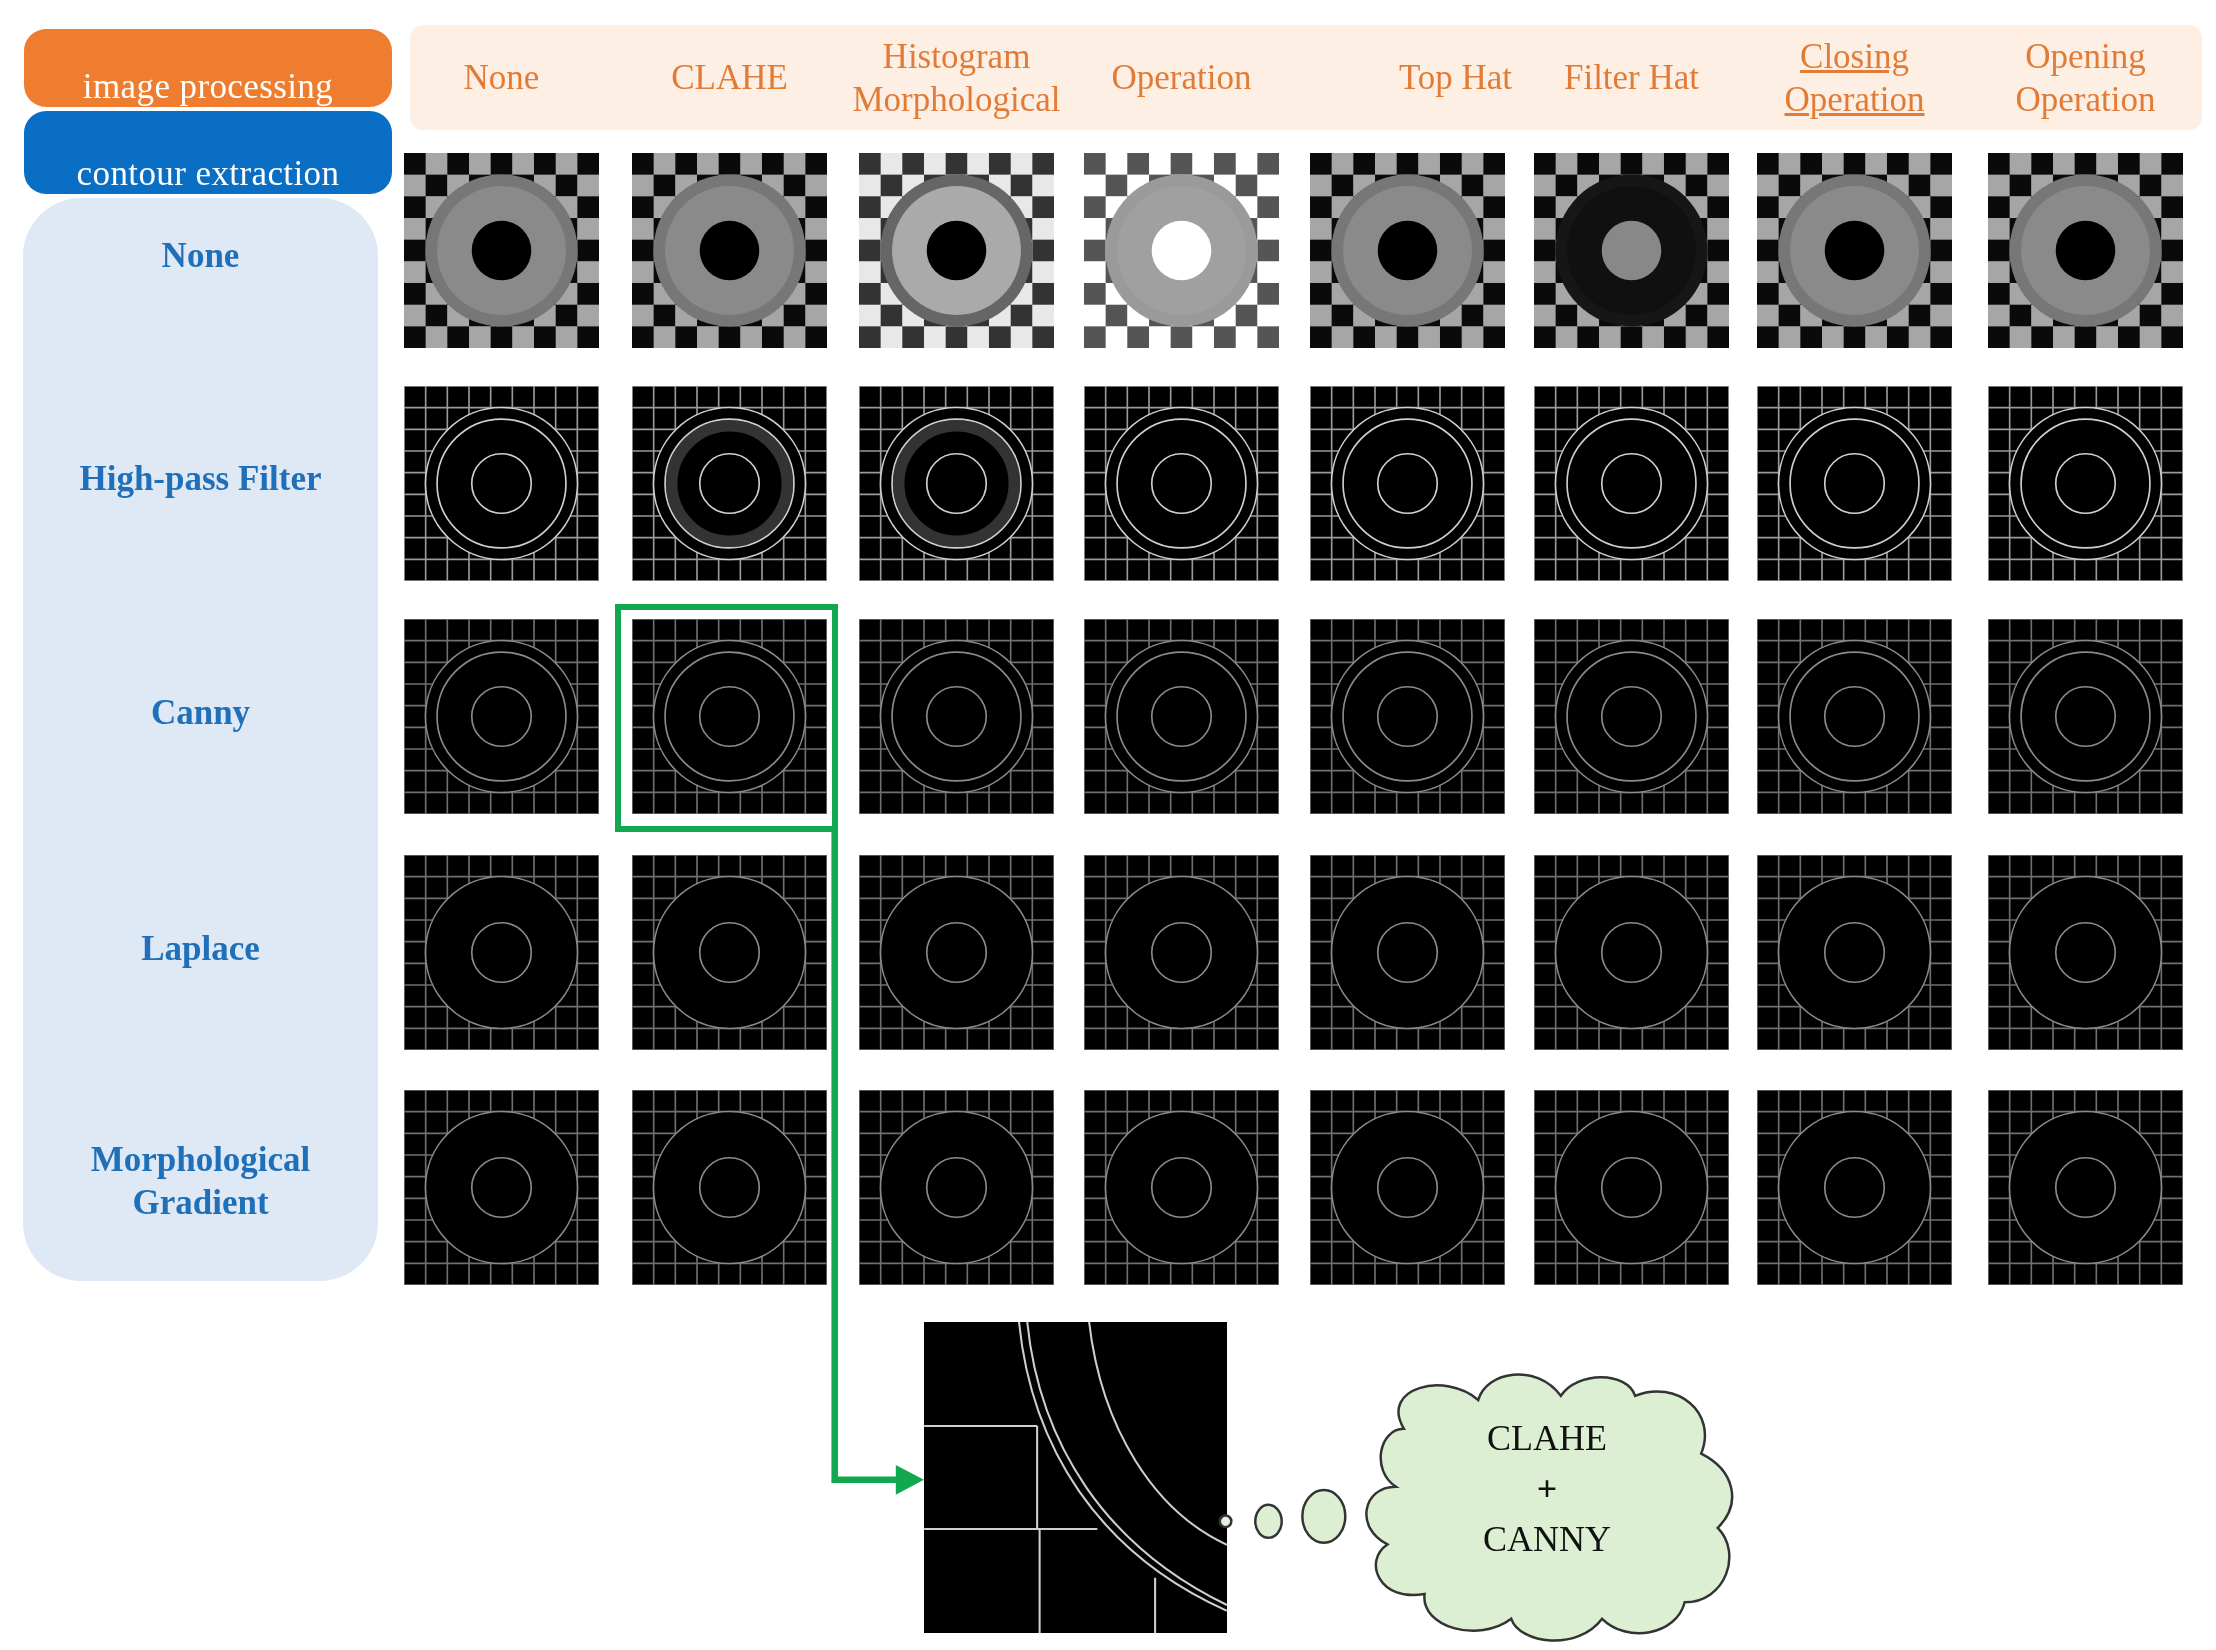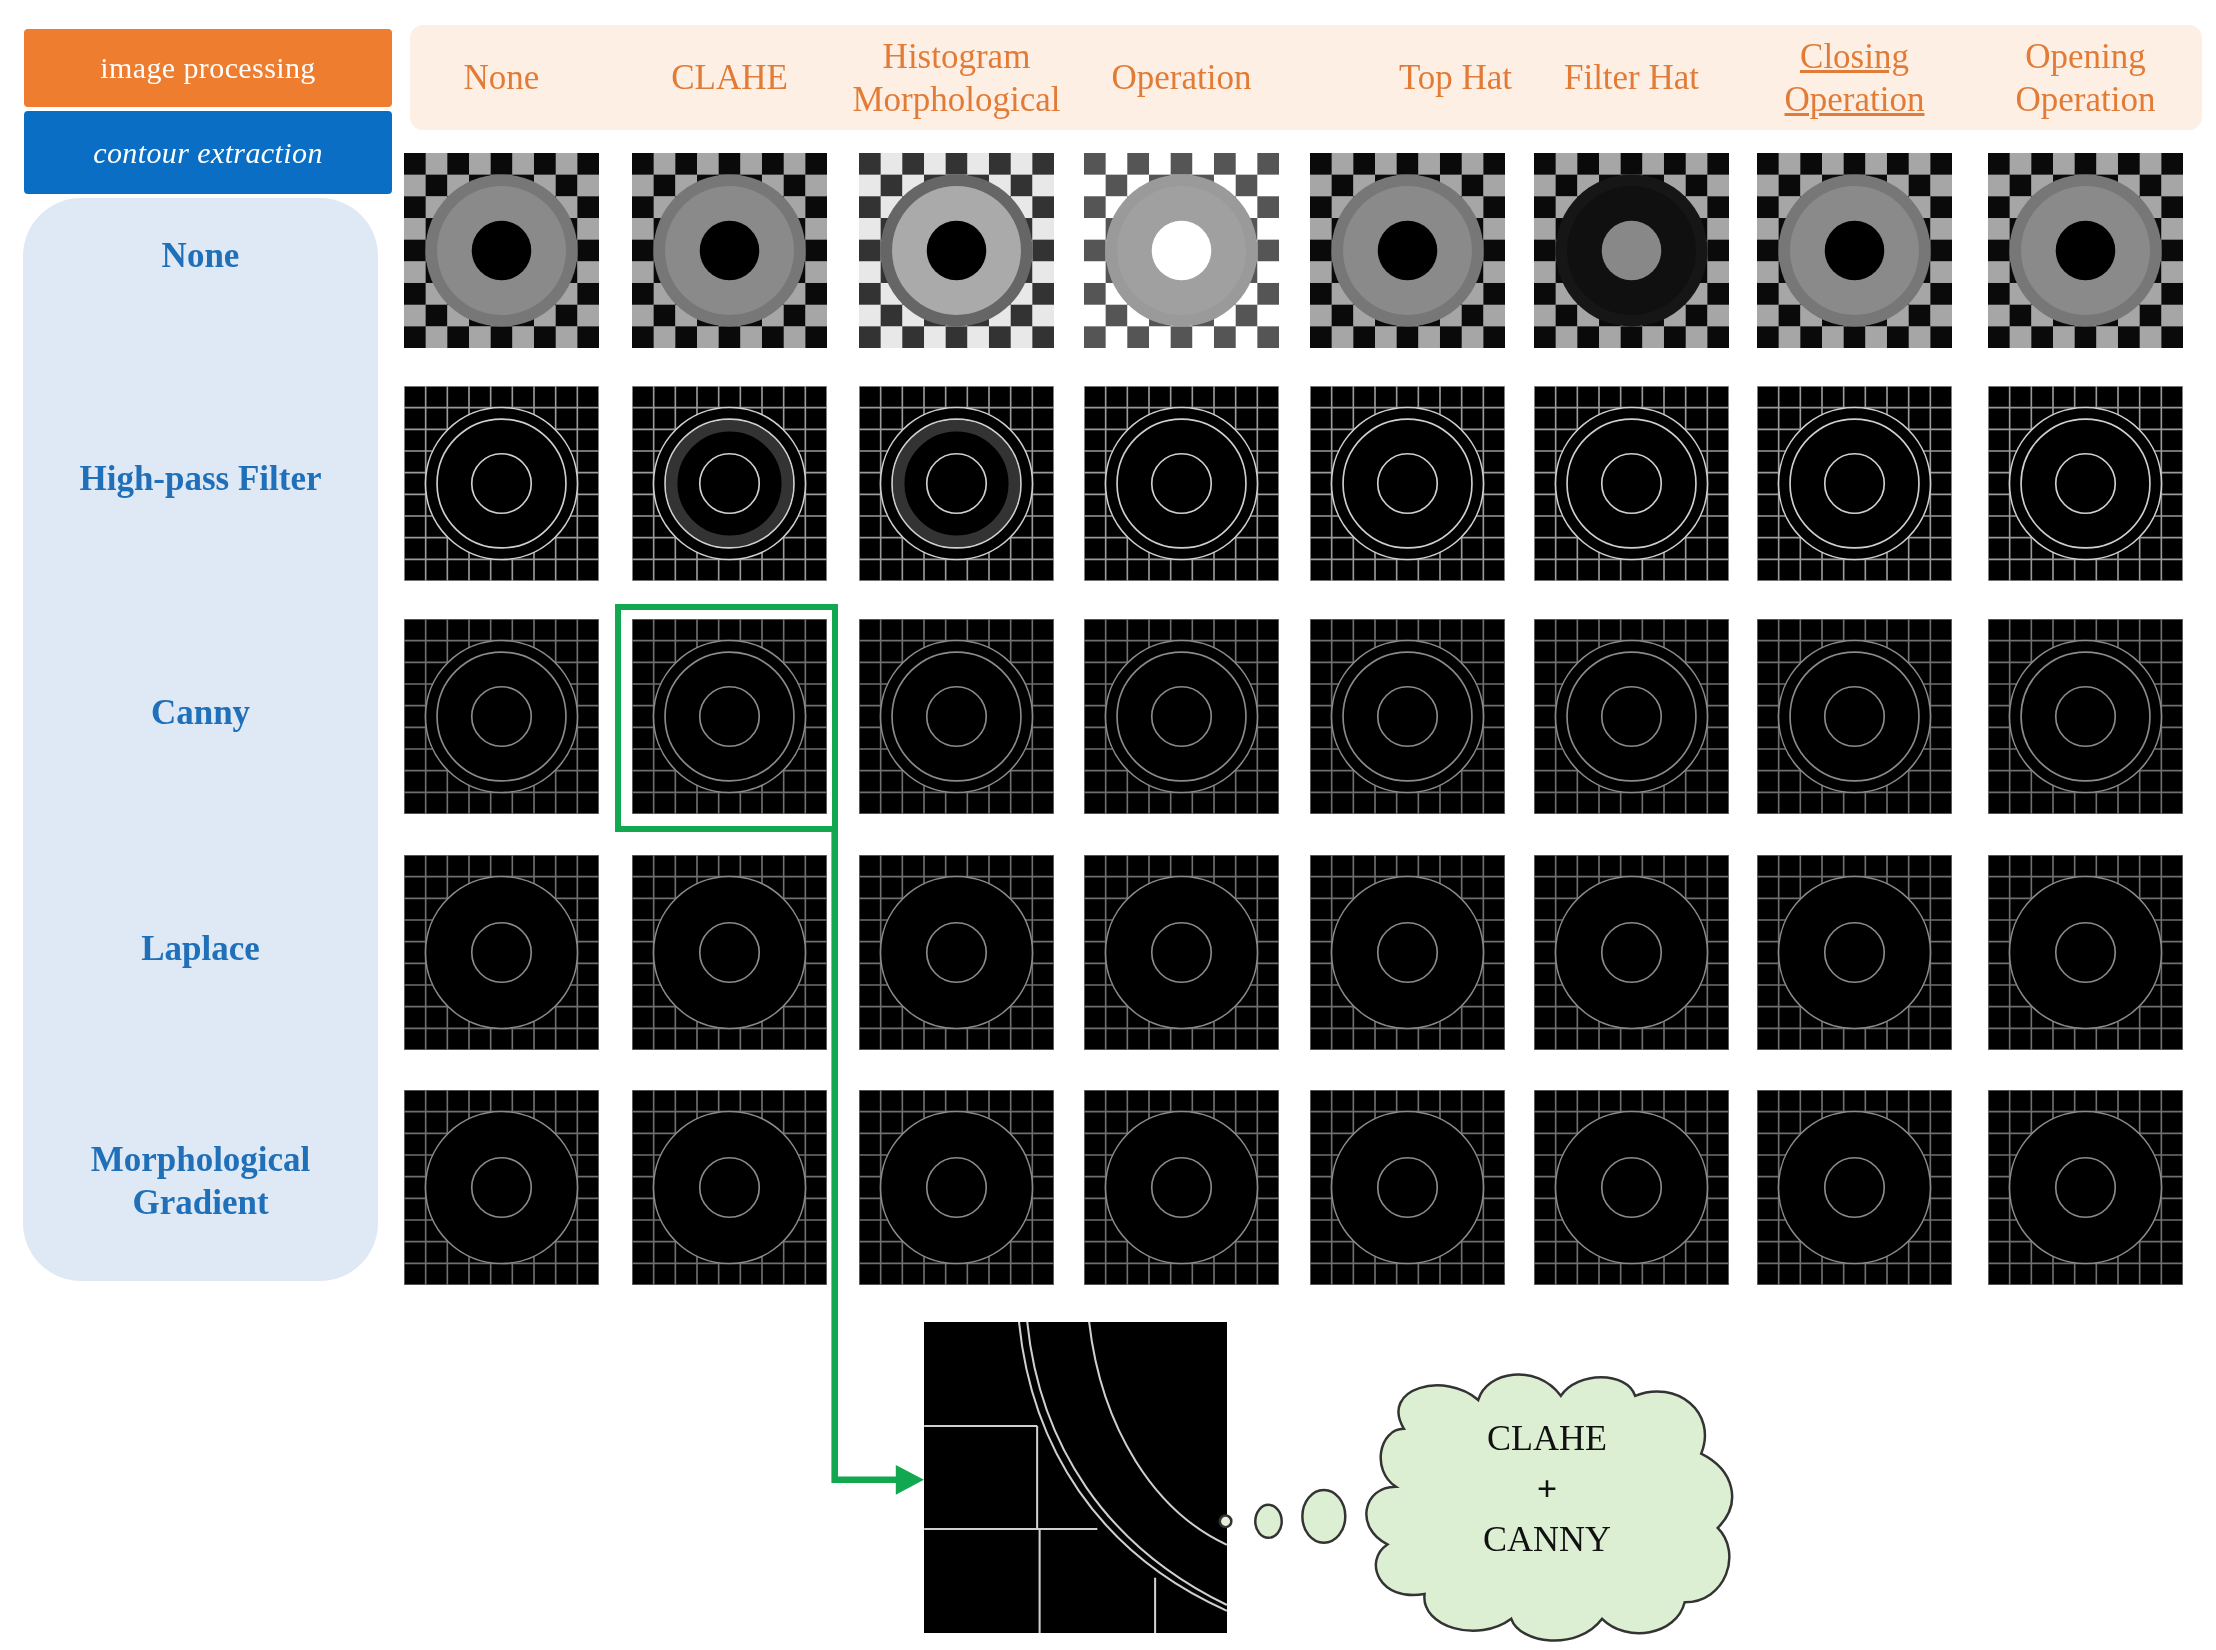--- a/index.html
+++ b/index.html
@@ -1,20 +1,20 @@
 <!DOCTYPE html>
 <html style="font-size:13.2px"><head>
 <meta charset="utf-8">
 <style>
   html, body { margin:0; padding:0; background:#ffffff; }
   body { width:2216px; height:1651px; position:relative; overflow:hidden; font-family:"DejaVu Serif", "Liberation Serif", serif; }
   .abs { position:absolute; }
-  .btn-legend { position:absolute; left:24px; width:368px; border-radius:4px; color:#fff; font-size:30px; display:flex; align-items:center; justify-content:center; font-family:"Liberation Serif", serif; letter-spacing:0.4px; }
+  .btn-legend { position:absolute; left:24px; width:368px; border-radius:22px; color:#fff; font-size:35px; display:flex; align-items:flex-end; justify-content:center; font-family:"Liberation Serif", serif; letter-spacing:0.4px; }
   #legend-ip { top:29px; height:78px; background:#ee7d2f; }
-  #legend-ce { top:111px; height:83px; background:#0a6fc4;font-style:italic; }
+  #legend-ce { top:111px; height:83px; background:#0a6fc4; }
   #sidebar { position:absolute; left:23px; top:198px; width:355px; height:1083px; background:#dfe9f5; border-radius:58px; }
   .row-label { position:absolute; left:23px; width:355px; text-align:center; color:#1f70b8; font-weight:bold; font-size:35px; line-height:43px; font-family:"Liberation Serif", serif; }
   #header-band { position:absolute; left:410px; top:25px; width:1792px; height:105px; background:#fdefe4; border-radius:13.2px; }
   .col-label { position:absolute; top:25px; height:105px; width:223px; display:flex; align-items:center; justify-content:center; text-align:center; color:#e27b36; font-size:35px; line-height:43px; font-family:"Liberation Serif", serif; }
   .tile { position:absolute; width:195px; height:195px; overflow:hidden; }
   .tile svg { display:block; }
   #green-box { position:absolute; left:615px; top:604px; width:223px; height:228px; border:6.6px solid #12a84f; box-sizing:border-box; }
   #zoom-img { position:absolute; left:924px; top:1322px; width:303px; height:311px; background:#000; }
   .cloud-text { position:absolute; left:1363px; width:368px; text-align:center; color:#111; font-size:36px; font-family:"Liberation Serif", serif; }
 </style>

